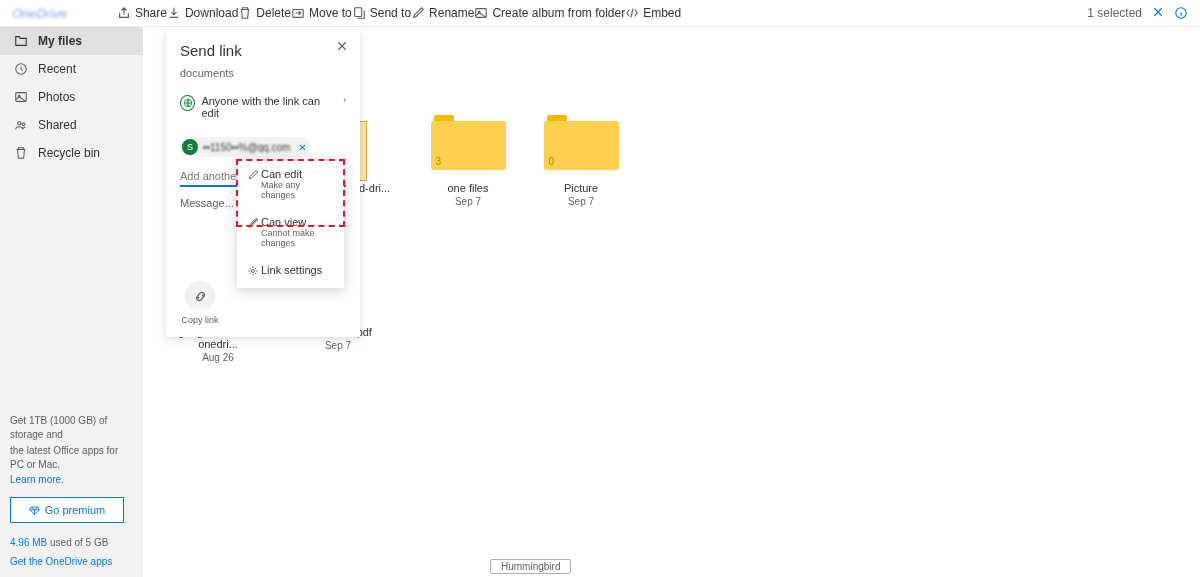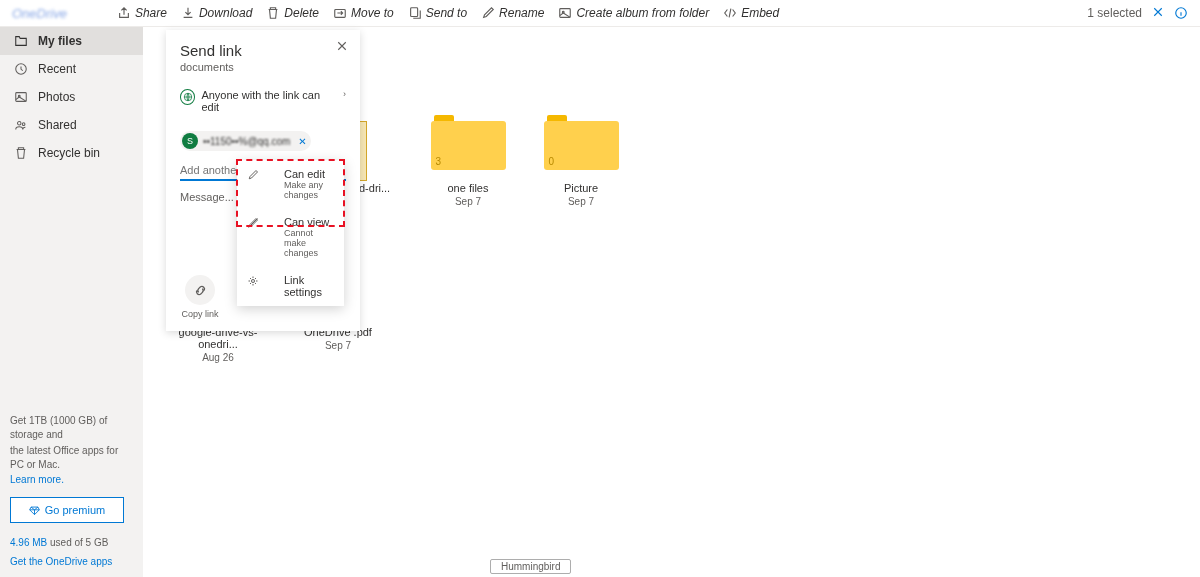--- a/index.html
+++ b/index.html
@@ -1,20 +1,20 @@
 <!DOCTYPE html>
 <html><head>
   <meta charset="utf-8">
   <style>
     * { margin: 0; padding: 0; box-sizing: border-box; font-family: 'Segoe UI', Arial, sans-serif; }
     body { width: 1200px; height: 577px; background: #fff; position: relative; overflow: hidden; font-size: 13px; color: #323130; }
     
     .topbar { height: 27px; display: flex; align-items: center; padding: 0 12px; border-bottom: 1px solid #edebe9; }
     .logo { color: #8aa8e6; font-style: italic; font-size: 13px; filter: blur(1.5px); padding-right: 50px; }
-    .topbar-actions { display: flex; gap: 14px; align-items: center; font-style: italic; }
+    .topbar-actions { display: flex; align-items: center; }
     .topbar-btn { display: flex; align-items: center; gap: 4px; font-size: 12px; color: #323130; cursor: pointer; }
     .topbar-btn svg { width: 14px; height: 14px; }
     .topbar-right { margin-left: auto; display: flex; align-items: flex-start; gap: 10px; font-size: 12px; color: #605e5c; }
     
     .sidebar { position: absolute; left: 0; top: 27px; width: 143px; height: 550px; background: #f3f2f1; }
     .nav-item { display: flex; align-items: center; gap: 10px; padding: 7px 14px; font-size: 12px; color: #323130; cursor: pointer; }
     .nav-item.active { background: #e1dfdd; font-weight: 600; }
     .nav-item svg { width: 14px; height: 14px; flex-shrink: 0; }
     
     .sidebar-bottom { position: absolute; bottom: 0; width: 134px; padding: 10px; font-size: 10px; color: #605e5c; }
@@ -29,39 +29,39 @@
     .folder-icon { width: 75px; height: 55px; margin: 0 auto 8px; position: relative; }
     .folder-tab { position: absolute; left: 3px; top: 0; width: 20px; height: 10px; background: #f5b800; border-radius: 2px 2px 0 0; }
     .folder-body { position: absolute; left: 0; top: 6px; width: 75px; height: 49px; background: #ffd04d; border-radius: 3px; }
     .folder-count { position: absolute; left: 5px; bottom: 3px; font-size: 10px; color: #b88a00; }
     .file-name { font-size: 11px; color: #323130; margin-top: 12px; }
     .file-date { font-size: 10px; color: #605e5c; margin-top: 2px; }
     .file-name2 { font-size: 11px; color: #323130; position: absolute; }
     
     .send-dialog { position: absolute; left: 166px; top: 30px; width: 194px; background: #fff; box-shadow: 0 2px 8px rgba(0,0,0,.15); padding: 12px 14px; z-index: 5; }
     .dialog-close { position: absolute; right: 12px; top: 10px; cursor: pointer; color: #605e5c; }
-    .dialog-title { font-size: 15px; margin-bottom: 2px; }
+    .dialog-title { font-size: 15px; margin-bottom: 8px; }
     .dialog-subtitle { font-size: 11px; color: #605e5c; margin-bottom: 16px; }
     .scope-row { display: flex; align-items: flex-start; gap: 6px; font-size: 11px; margin-bottom: 18px; cursor: pointer; }
     .scope-circle { width: 16px; height: 16px; border: 1.5px solid #107c41; border-radius: 50%; display: flex; align-items: center; justify-content: center; color: #107c41; font-size: 10px; }
     .chevron { color: #605e5c; font-size: 9px; margin-left: 2px; }
     .recipient-chip { display: inline-flex; align-items: center; gap: 5px; background: #f3f2f1; border-radius: 10px; padding: 2px 4px 2px 2px; font-size: 10px; margin-bottom: 10px; }
     .chip-avatar { width: 16px; height: 16px; border-radius: 50%; background: #107c41; color: #fff; display: flex; align-items: center; justify-content: center; font-size: 9px; }
     .chip-email { filter: blur(1px); }
     .chip-remove { color: #0078d4; font-size: 10px; cursor: pointer; margin-left: 3px; }
     .add-another-row { position: relative; }
     .add-another { width: 100%; border: none; border-bottom: 2px solid #0078d4; font-size: 11px; padding: 3px 0; outline: none; }
     .add-icons { position: absolute; right: 0; top: 0; display: flex; gap: 2px; color: #605e5c; font-size: 10px; }
     .message-label { font-size: 11px; color: #605e5c; margin-top: 10px; }
     .copy-section { margin-top: 72px; text-align: center; }
     .copy-circle { width: 30px; height: 30px; border-radius: 50%; background: #f3f2f1; display: flex; align-items: center; justify-content: center; margin: 0 auto 4px; }
     .copy-label { font-size: 9px; color: #605e5c; }
     
     .perm-dropdown { position: absolute; left: 237px; top: 160px; width: 107px; background: #fff; box-shadow: 0 3px 12px rgba(0,0,0,.18); z-index: 10; }
-    .perm-item { display: flex; gap: 24px; padding: 8px 10px; cursor: pointer; align-items: flex-start; }
+    .perm-item { display: flex; gap: 1px; padding: 8px 10px; cursor: pointer; align-items: flex-start; }
     .perm-icon { width: 13px; flex-shrink: 0; margin-top: 1px; color: #605e5c; }
     .perm-title { font-size: 11px; }
     .perm-sub { font-size: 9px; color: #605e5c; }
     .red-box { position: absolute; left: 236px; top: 159px; width: 109px; height: 68px; border: 2px dashed #e81123; z-index: 11; pointer-events: none; }
     
     .hummingbird { position: absolute; left: 490px; bottom: 3px; font-size: 10px; border: 1px solid #adadad; padding: 1px 10px; border-radius: 2px; color: #605e5c; }
   </style>
 </head>
 <body>
 

